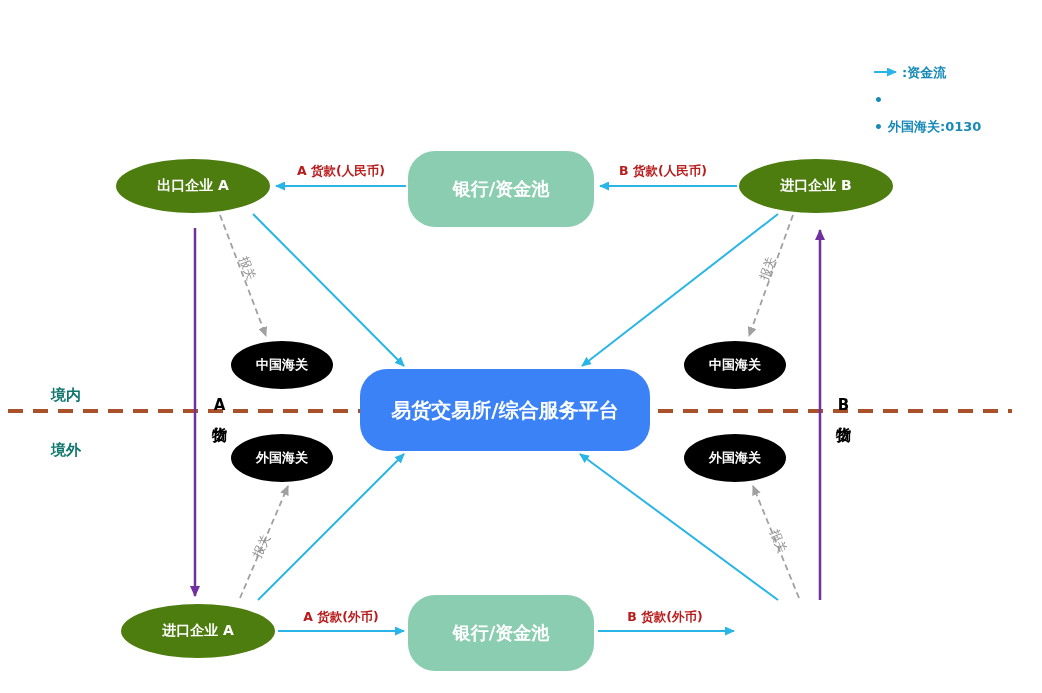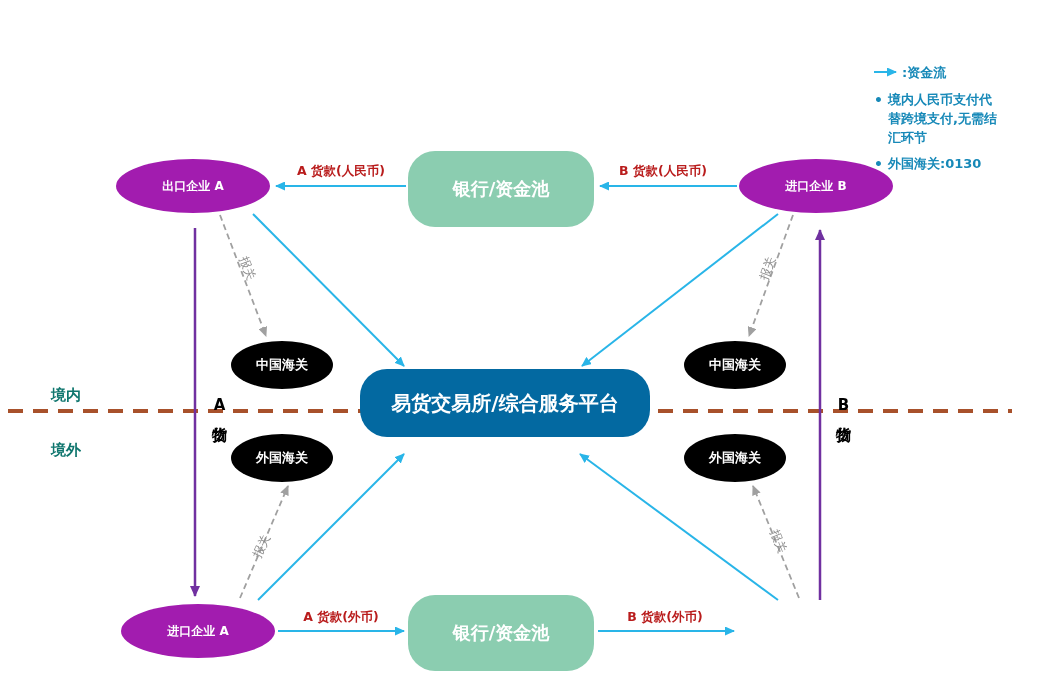--- a/index.html
+++ b/index.html
@@ -14,31 +14,31 @@
 
   .node{
     position:absolute;
     display:flex;align-items:center;justify-content:center;
     text-align:center;color:#ffffff;font-weight:bold;
     box-sizing:border-box;
     border-radius:27px;
   }
   .ellipse-green{
     width:154px;height:54px;border-radius:50%;
-    background:#a21caf;font-size:12px;
+    background:#4d7c0f;font-size:14px;
   }
   .ellipse-blue{
     width:102px;height:48px;border-radius:50%;
     background:#000000;font-size:13px;
   }
   .rect-bank{
     width:186px;height:76px;background:#8BCDB0;font-size:18px;
   }
   .rect-platform{
-    width:290px;height:68px;background:#0369a1;font-size:20px;
+    width:290px;height:82px;background:#3b82f6;font-size:20px;
   }
 
   .edge-label{
     position:absolute;transform:translate(-50%,-50%);
     font-size:12.5px;font-weight:bold;color:#b91c1c;white-space:nowrap;
   }
   .declare-label{
     position:absolute;transform-origin:center;
     font-size:12px;color:#8C8C8C;white-space:nowrap;
   }
@@ -132,21 +132,20 @@
 
   <div id="legend">
     <div class="legend-row">
       <svg class="legend-arrow" width="24" height="10" viewBox="0 0 24 10">
         <line x1="0" y1="5" x2="22" y2="5" stroke="#29B5E8" stroke-width="2" marker-end="url(#mcyan)"></line>
       </svg>
       <span>:资金流</span>
     </div>
     <div class="legend-row">
       <span class="legend-bullet">•</span>
-      <span class="legend-text">境内人民币支付代替跨境支付,无需结汇环节</span>
     </div>
     <div class="legend-row">
       <span class="legend-bullet">•</span>
       <span class="legend-text">外国海关:0130</span>
     </div>
   </div>
 
 </div>
 
 </body></html>

